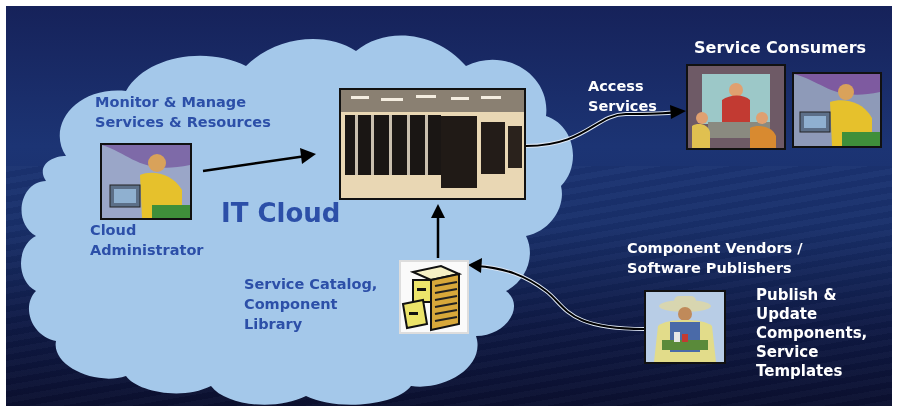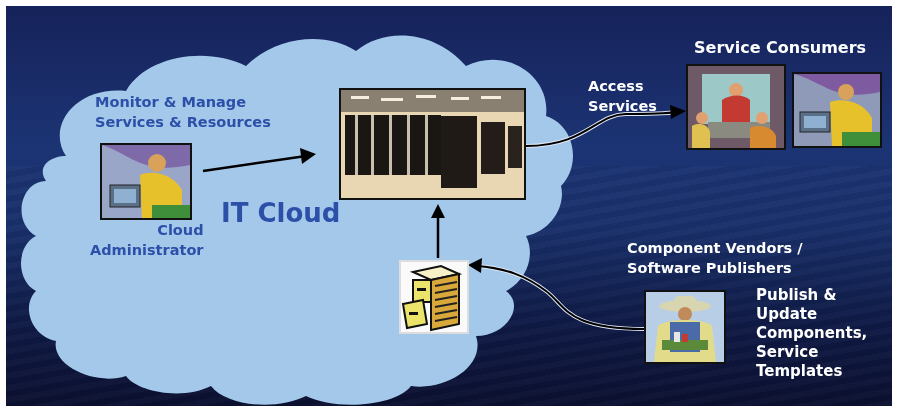--- a/index.html
+++ b/index.html
@@ -36,23 +36,26 @@
     <path d="M520,140 C580,140 590,108 620,108 C640,108 655,108 672,106" stroke="#000" stroke-width="2" fill="none"></path>
     <polygon points="680,105 664,99 665,113" fill="#000"></polygon>
 
     <path d="M638,323 C560,323 560,300 540,285 C520,270 500,262 470,260" stroke="#dfe8f5" stroke-width="4" fill="none"></path>
     <path d="M638,323 C560,323 560,300 540,285 C520,270 500,262 470,260" stroke="#000" stroke-width="2" fill="none"></path>
     <polygon points="462,259 476,252 475,267" fill="#000"></polygon>
   </svg>
 
   <div class="lbl blue" style="left:89px; top:86px;">Monitor &amp; Manage
 Services &amp; Resources</div>
-  <div class="lbl blue" style="left:84px; top:214px;text-align:right;">Cloud
+  <div class="lbl blue" style="left:84px; top:214px;">Cloud
 Administrator</div>
   <div class="lbl blue big" style="left:215px; top:194px;">IT Cloud</div>
+  <div class="lbl blue" style="left:238px; top:268px;">Service Catalog,
+Component
+Library</div>
   <div class="lbl white" style="left:688px; top:32px; font-size:16px;">Service Consumers</div>
   <div class="lbl white" style="left:582px; top:70px;">Access
 Services</div>
   <div class="lbl white" style="left:621px; top:232px;">Component Vendors /
 Software Publishers</div>
   <div class="lbl white" style="left:750px; top:280px; font-size:15px; line-height:19px;">Publish &amp; Update
 Components,
 Service Templates</div>
 
   <div class="pic" style="left:94px; top:137px; width:92px; height:77px; background:#c8b8d8;">

